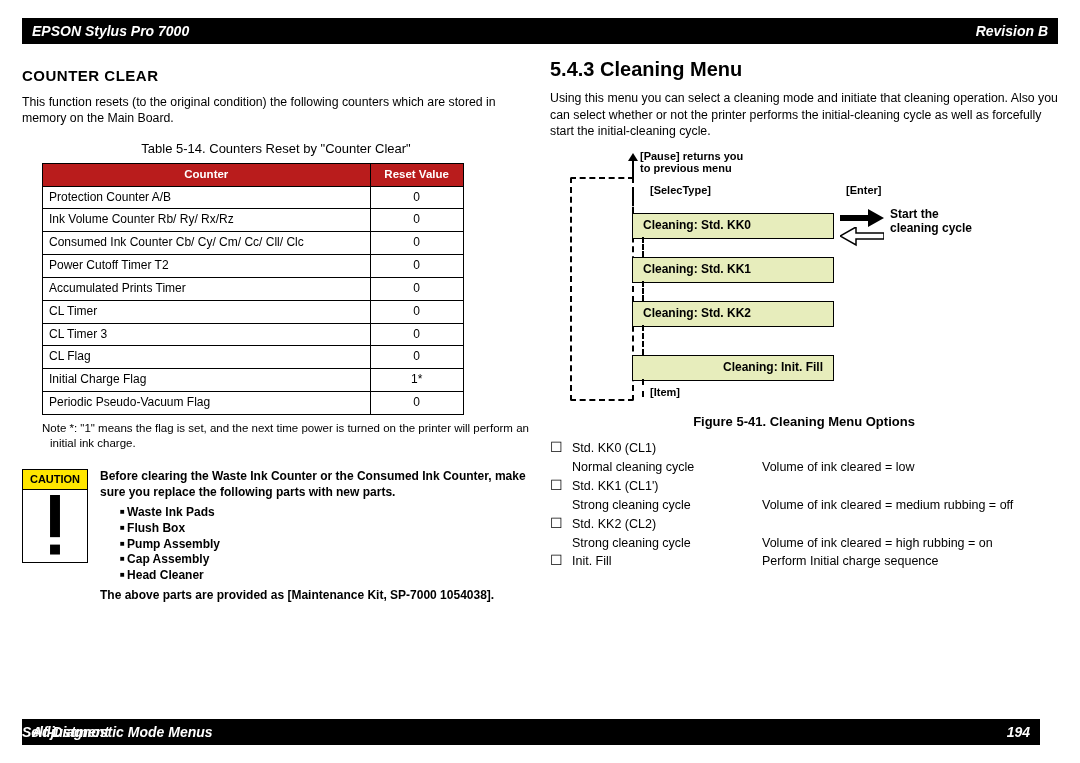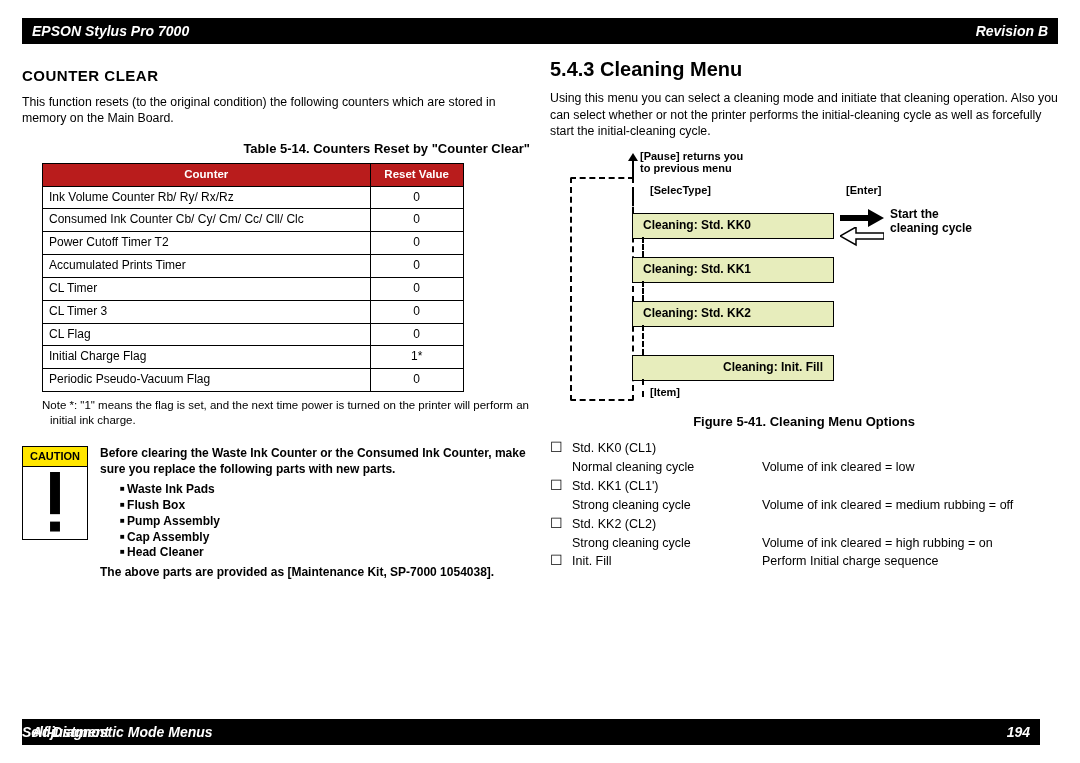--- a/index.html
+++ b/index.html
@@ -10,21 +10,21 @@
   .botbar .center{position:absolute;left:0;right:0;text-align:left;pointer-events:none;}
   .columns{display:flex;gap:20px;margin-top:12px;height:660px;}
   .col{flex:1;font-size:12.3px;line-height:1.32;}
   h2.sec{font-size:15px;letter-spacing:0.5px;font-weight:bold;margin:10px 0 8px 0;}
   h1.sec2{font-size:20px;font-weight:bold;margin:0 0 8px 0;}
   p{margin:0 0 10px 0;}
   table.data{border-collapse:collapse;width:83%;margin:4px 0 4px 20px;font-size:12px;}
   table.data th{background:#b91c1c;color:#fff;font-size:11.5px;border:1px solid #000;padding:3px 6px;text-align:center;}
   table.data td{border:1px solid #000;padding:3px 6px;}
   table.data td.v{text-align:center;width:80px;}
-  .tcap{font-weight:bold;text-align:right;margin:14px 0 6px 0;font-size:13px;}
+  .tcap{font-weight:normal;text-align:center;margin:14px 0 6px 0;font-size:13px;}
   .note{font-size:11.5px;margin:6px 0 0 20px;text-indent:-8px;padding-left:8px;}
   .caution{display:flex;gap:12px;margin-top:18px;}
   .caution-icon{width:66px;flex:0 0 66px;}
   .caution-icon .label{background:#ffe600;border:1px solid #000;font-size:11px;text-align:center;font-weight:bold;padding:2px 0;}
   .caution-icon .bang{border:1px solid #000;border-top:none;height:72px;display:flex;align-items:center;justify-content:center;}
   .caution-icon .bang svg{width:30px;height:62px;}
   .caution-text{font-size:12px;}
   .caution-text .lead{font-weight:bold;margin-bottom:4px;}
   .caution-text ul{margin:4px 0 4px 20px;padding:0;}
   .caution-text ul li{list-style:none;font-weight:bold;margin:0;}
@@ -54,20 +54,24 @@
       <p>This function resets (to the original condition) the following counters which are stored in memory on the Main Board.</p>
       <div class="tcap">Table 5-14.  Counters Reset by "Counter Clear"</div>
       <table class="data">
         <thead>
           <tr>
             <th>Counter</th>
             <th>Reset Value</th>
           </tr>
         </thead>
         <tbody>
+          <tr>
+              <td>Protection Counter A/B</td>
+              <td class="v">0</td>
+            </tr>
           <tr>
               <td>Ink Volume Counter Rb/ Ry/ Rx/Rz</td>
               <td class="v">0</td>
             </tr>
           <tr>
               <td>Consumed Ink Counter Cb/ Cy/ Cm/ Cc/ Cll/ Clc</td>
               <td class="v">0</td>
             </tr>
           <tr>
               <td>Power Cutoff Timer T2</td>

